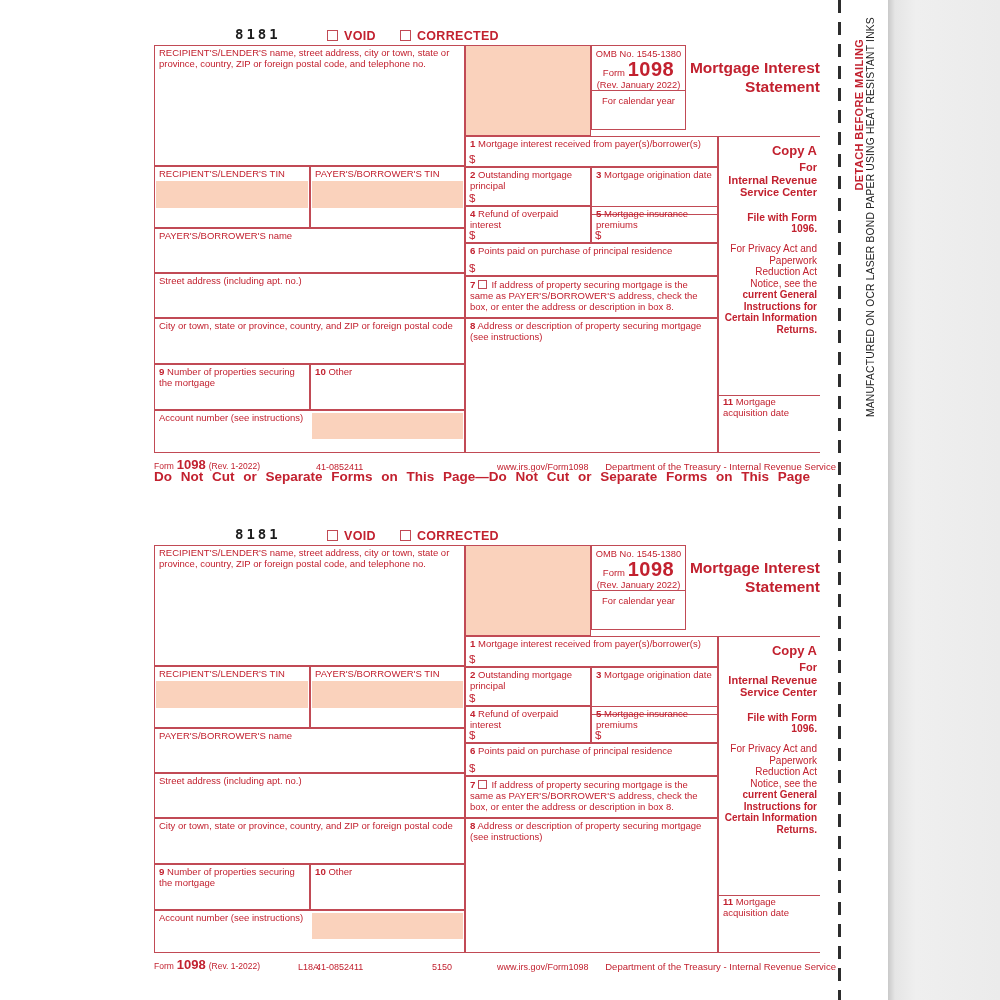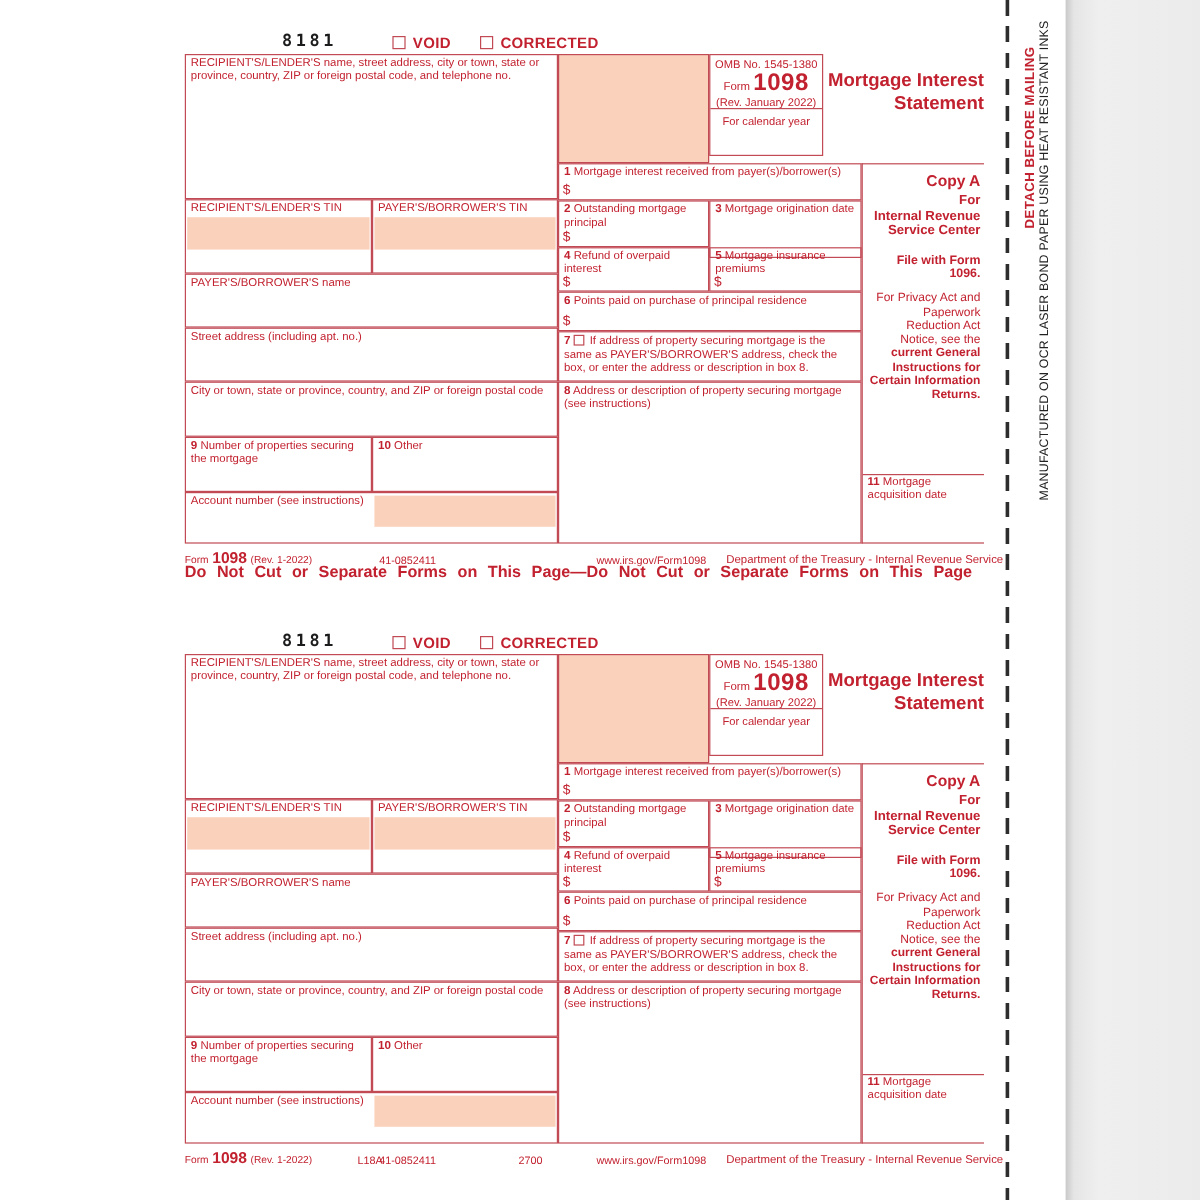--- a/index.html
+++ b/index.html
@@ -343,21 +343,21 @@
         </div>
       </div>
     </div>
 
     <div class="form-footer">
       <span class="ff ff-form">
         <span class="w">Form</span><span class="n">1098</span><span class="r">(Rev. 1-2022)</span>
       </span>
       <span class="ff ff-l18a">L18A</span>
       <span class="ff ff-ein">41-0852411</span>
-      <span class="ff ff-5150">2700</span>
+      <span class="ff ff-5150">5150</span>
       <span class="ff ff-url">www.irs.gov/Form1098</span>
       <span class="ff ff-dept">Department of the Treasury - Internal Revenue Service</span>
     </div>
   </div>
 </div>
 
   <div class="separator">
     <span class="seg">Do Not Cut or Separate Forms on This Page</span>
     <span>—</span>
     <span class="seg">Do Not Cut or Separate Forms on This Page</span>

